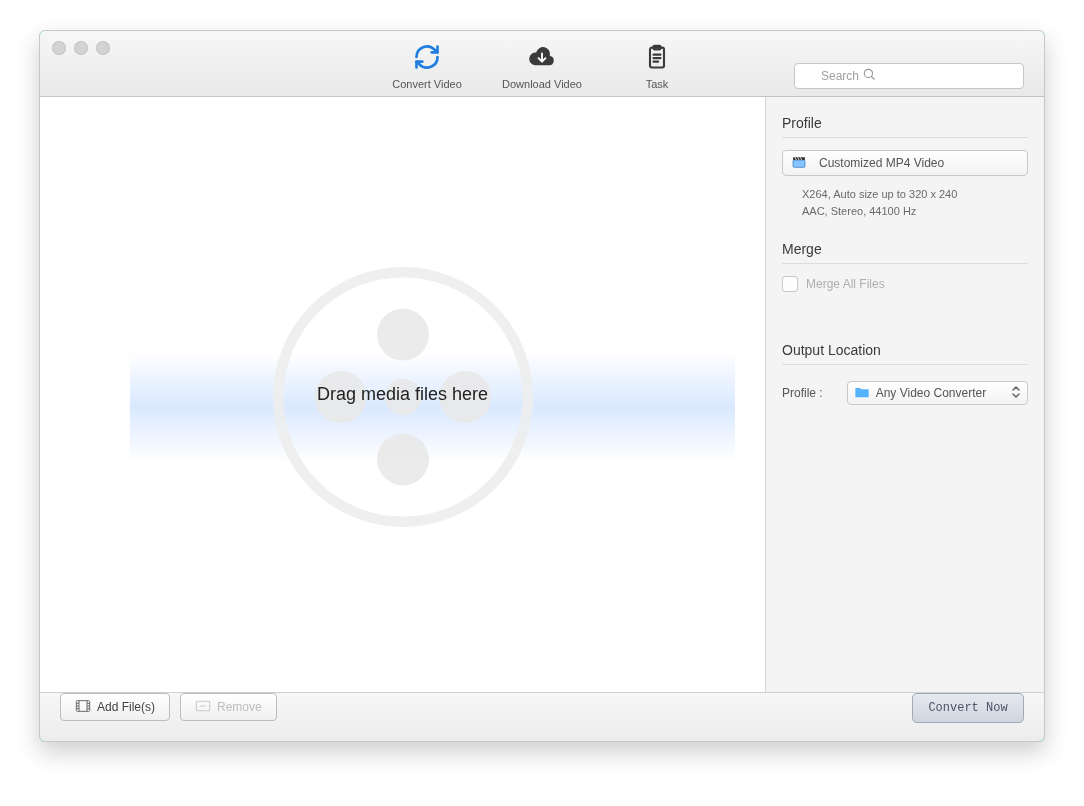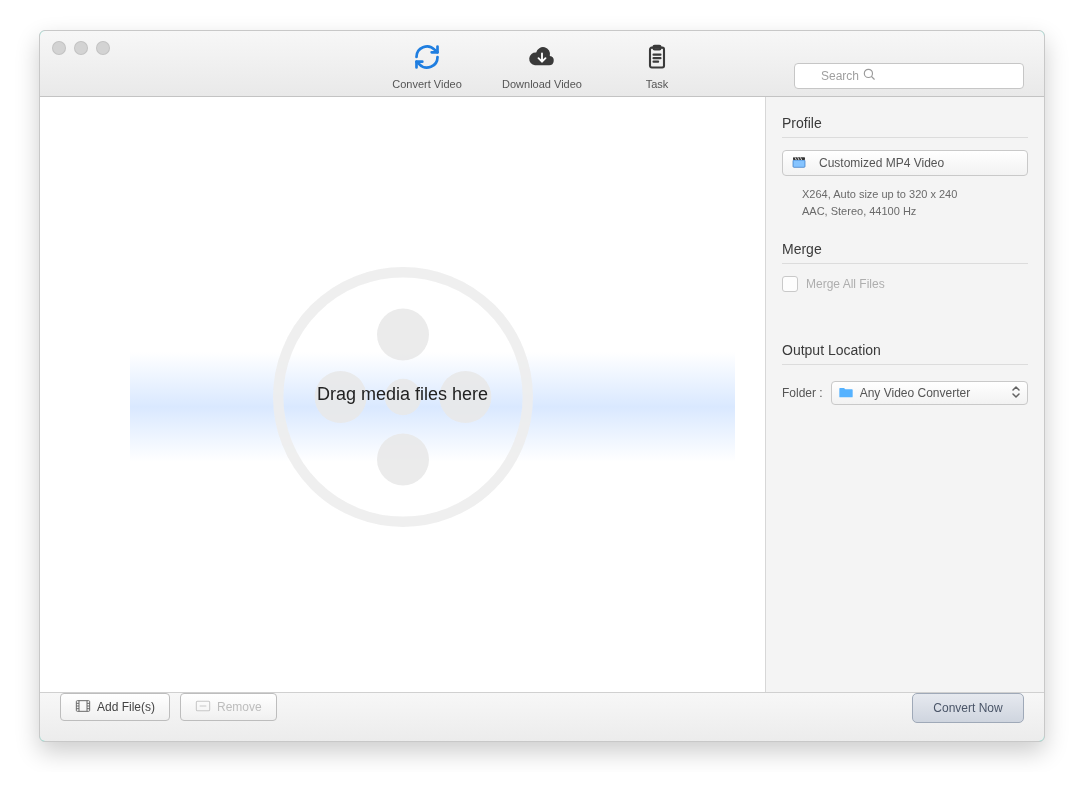--- a/index.html
+++ b/index.html
@@ -192,20 +192,21 @@
     flex: 1;
     display: flex;
     align-items: center;
     gap: 6px;
     height: 22px;
     border: 1px solid #c9c9c9;
     border-radius: 4px;
     background: linear-gradient(#ffffff, #f2f2f2);
     padding: 0 6px;
     cursor: pointer;
+    margin-left: 16px;
   }
   .folder-select .chev {
     margin-left: auto;
   }
   
   .bottom-bar {
     height: 48px;
     border-top: 1px solid #d0d0d0;
     background: linear-gradient(#f7f7f7, #ececec);
     display: flex;
@@ -237,20 +238,21 @@
     width: 110px;
     border: 1px solid #9fa9b8;
     border-radius: 5px;
     background: linear-gradient(#e6e9ef, #cfd5df);
     color: #4a5568;
     font-size: 12px;
     display: flex;
     align-items: center;
     justify-content: center;
     cursor: pointer;
+    font-family: Liberation Mono, monospace;
   }
 </style>
 </head>
 <body>
 
 <div class="window">
 
   <div class="toolbar">
     <div class="traffic-lights">
       <div class="traffic-light"></div>
@@ -345,21 +347,21 @@
       <div class="section-title">Merge</div>
       <hr class="section-hr">
       <div class="merge-row">
         <div class="merge-check"></div>
         <span>Merge All Files</span>
       </div>
 
       <div class="section-title">Output Location</div>
       <hr class="section-hr">
       <div class="folder-row">
-        <span>Folder :</span>
+        <span>Profile :</span>
         <div class="folder-select">
           <span>
             <svg width="16" height="14" viewBox="0 0 24 20">
               <path fill="#55b2ff" d="M3 4h6l2 2h10a1 1 0 0 1 1 1v10a1 1 0 0 1-1 1H3a1 1 0 0 1-1-1V5a1 1 0 0 1 1-1Z"></path>
             </svg>
           </span>
           <span>Any Video Converter</span>
           <span class="chev">
             <svg width="10" height="14" viewBox="0 0 10 14" fill="none" stroke="#636363" stroke-width="1.5" stroke-linecap="round" stroke-linejoin="round">
               <path d="M2 5l3-3 3 3M2 9l3 3 3-3"></path>

